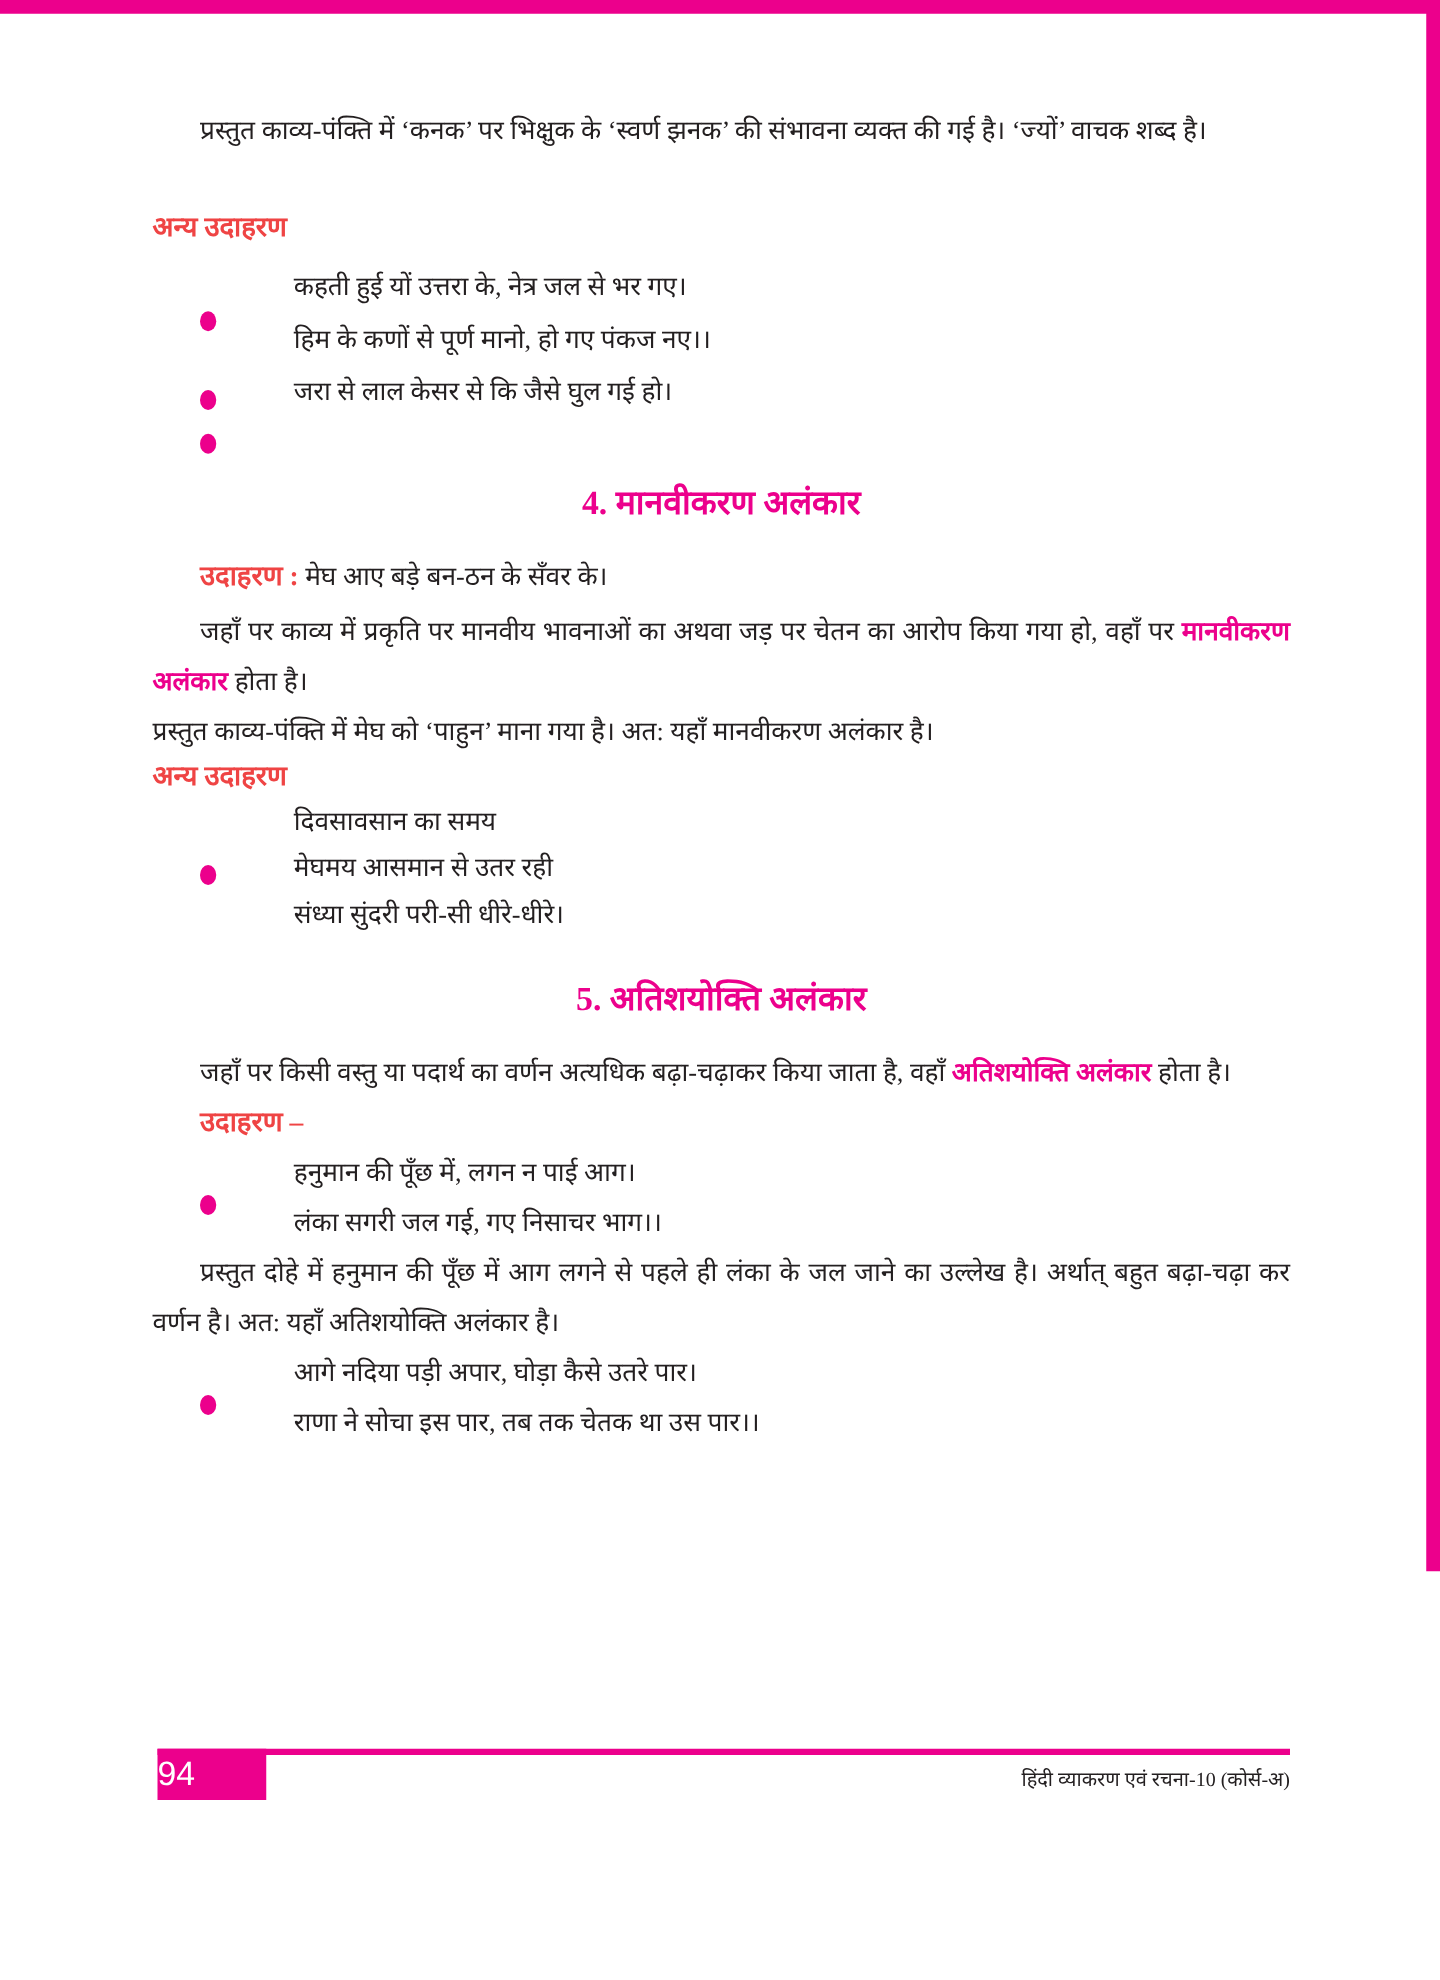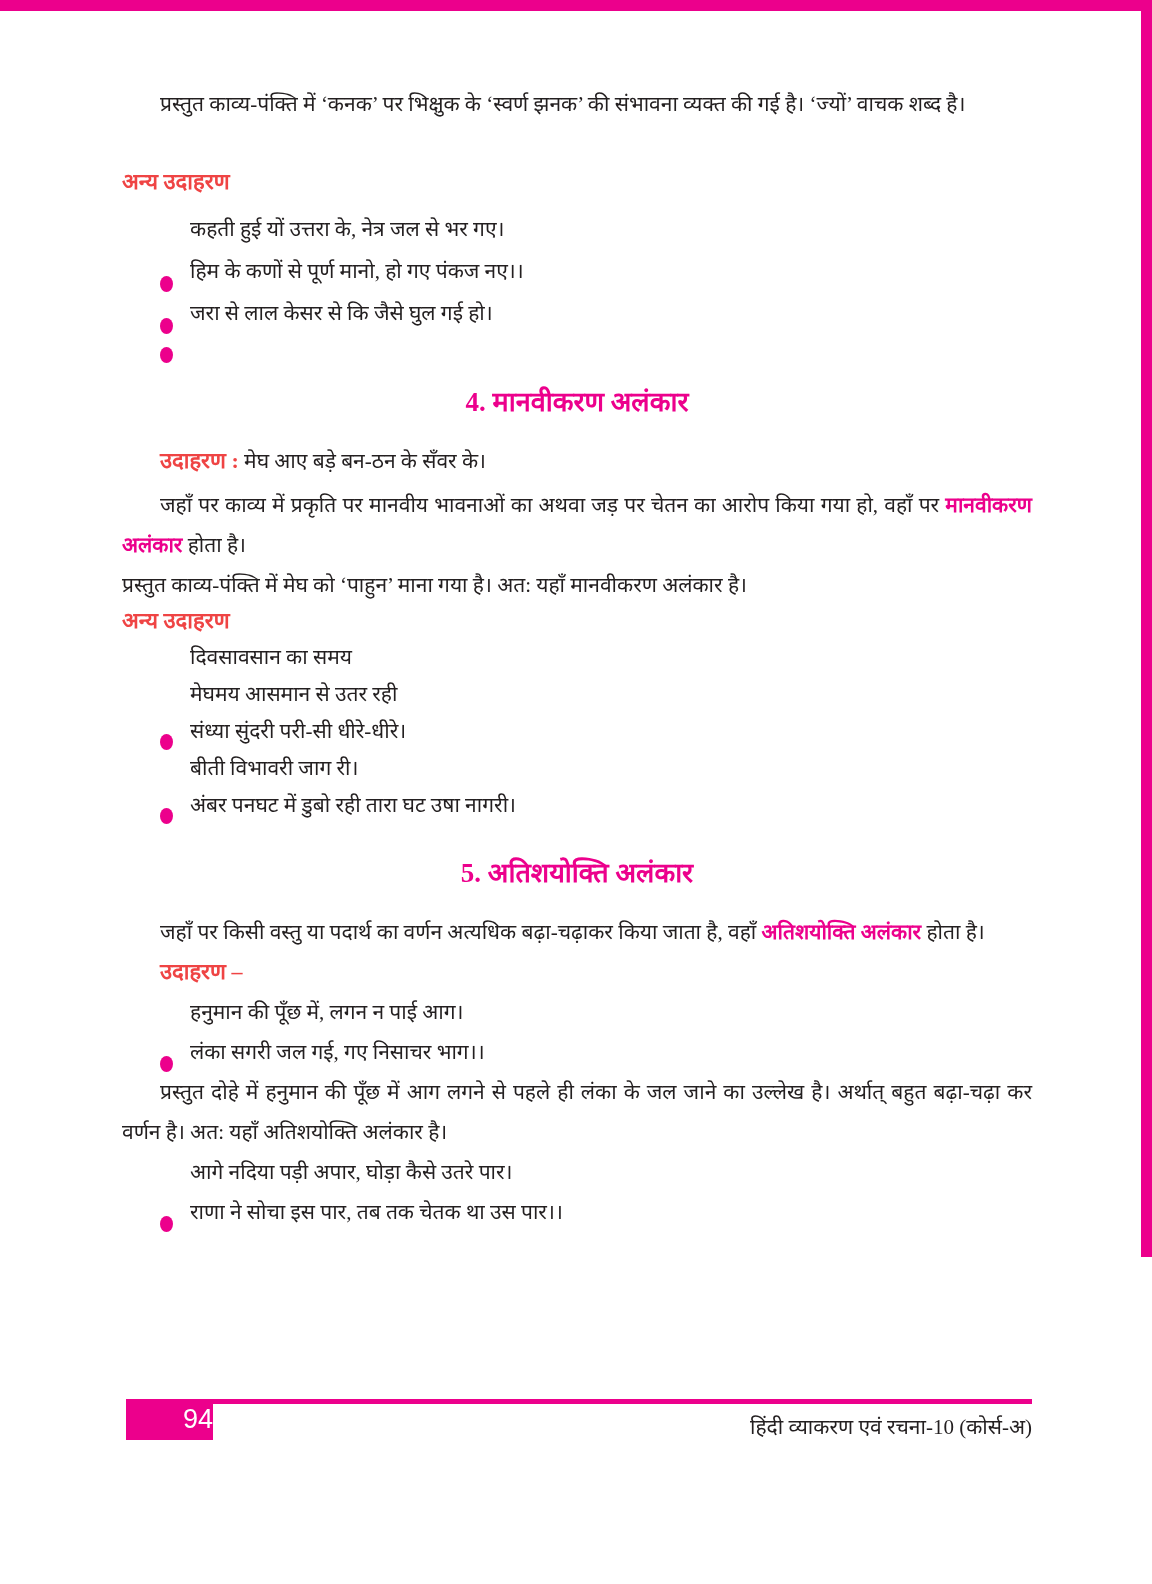--- a/index.html
+++ b/index.html
@@ -57,21 +57,21 @@
 
   .section-heading {
     font-size: 27px;
     font-weight: bold;
     color: #ec008c;
     text-align: center;
     line-height: 42px;
     margin: 18px;
   }
 
-  .example { display: flex; align-items: flex-end; }
+  .example { display: flex; align-items: center; gap: 45px; }
   .bullet {
     flex: 0 0 auto;
     width: 13px; height: 16px;
     border-radius: 50%;
     background: #ec008c;
     margin: 13px 17px 0 38px;
   }
   .verse-line { font-size: 21px; line-height: 42px; }
 
   .lh37 .verse-line { line-height: 37px; }
@@ -105,26 +105,26 @@
   .page-num-box {
     position: absolute;
     left: 4px; top: 0;
     width: 87px; height: 41px;
     background: #ec008c;
     color: #ffffff;
     font-family: "Liberation Sans", sans-serif;
     font-size: 27px;
     display: flex;
     align-items: center;
-    justify-content: flex-end;
+    justify-content: flex-start;
   }
   .book-title {
     position: absolute;
     right: 0; top: 13px;
-    font-size: 21px;
+    font-size: 16px;
     color: #231f20;
     text-align: right;
   }
 </style>
 </head>
 <body>
 
 <div class="band-top"></div>
 <div class="band-right"></div>
 
@@ -163,27 +163,20 @@
 
   <div class="sub-label">अन्य उदाहरण</div>
 
   <div class="m-list2 lh37">
     <div class="example">
       <span class="bullet"></span>
       <div>
         <div class="verse-line">दिवसावसान का समय</div>
         <div class="verse-line">मेघमय आसमान से उतर रही</div>
         <div class="verse-line">संध्या सुंदरी परी-सी धीरे-धीरे।</div>
-      </div>
-    </div>
-    <div class="example">
-      <span class="bullet"></span>
-      <div>
-        <div class="verse-line">बीती विभावरी जाग री।</div>
-        <div class="verse-line">अंबर पनघट में डुबो रही तारा घट उषा नागरी।</div>
       </div>
     </div>
   </div>
 
   <h2 class="section-heading m-head5">5. अतिशयोक्ति अलंकार</h2>
 
   <p class="para indent m-def5"><span>जहाँ पर किसी वस्तु या पदार्थ का वर्णन अत्यधिक बढ़ा-चढ़ाकर किया जाता है, वहाँ </span><span class="pink bold">अतिशयोक्ति अलंकार</span><span> होता है।</span></p>
 
   <p class="para indent"><span class="sub-label">उदाहरण –</span></p>
 

